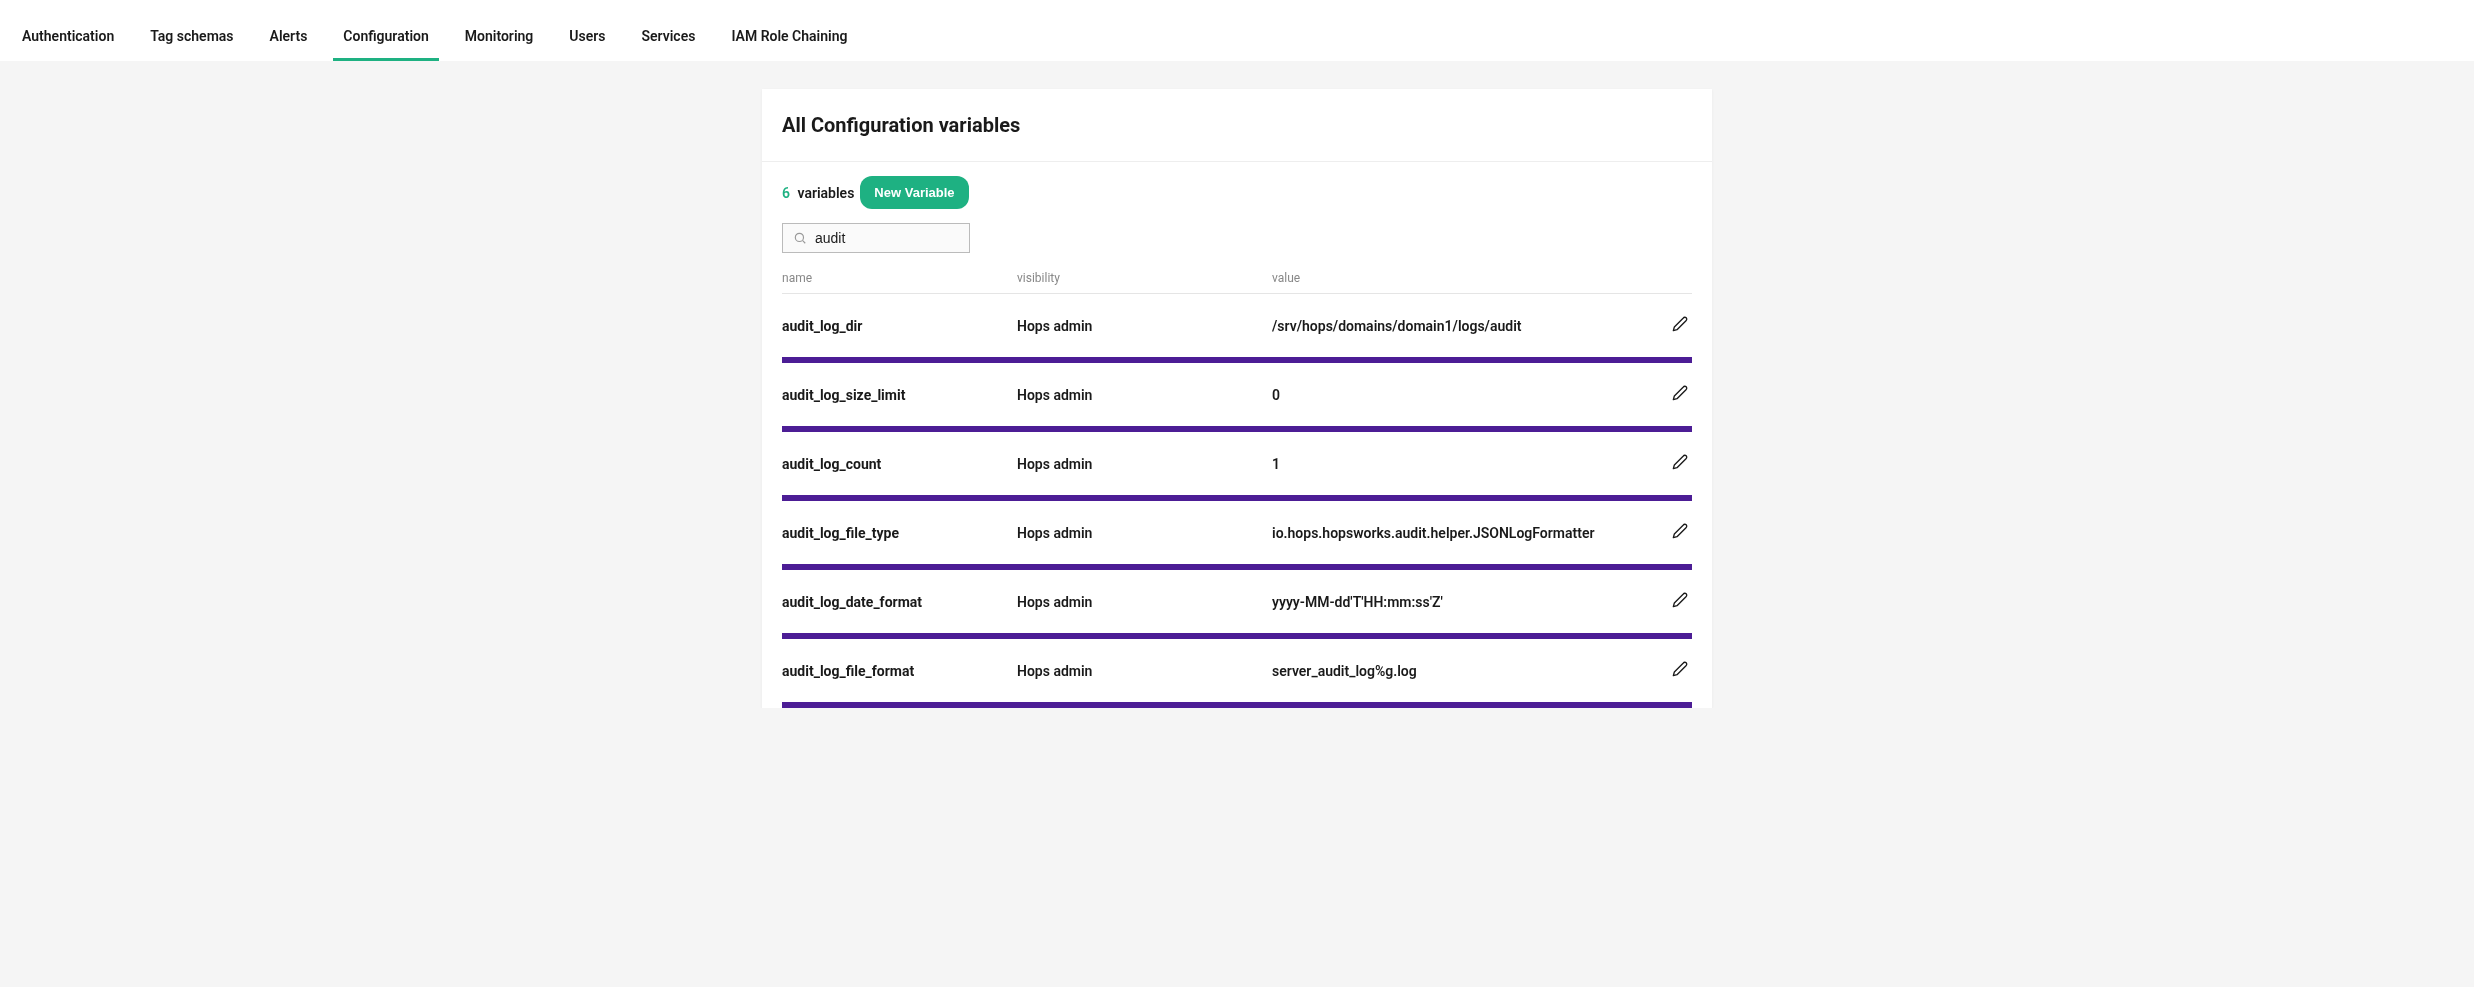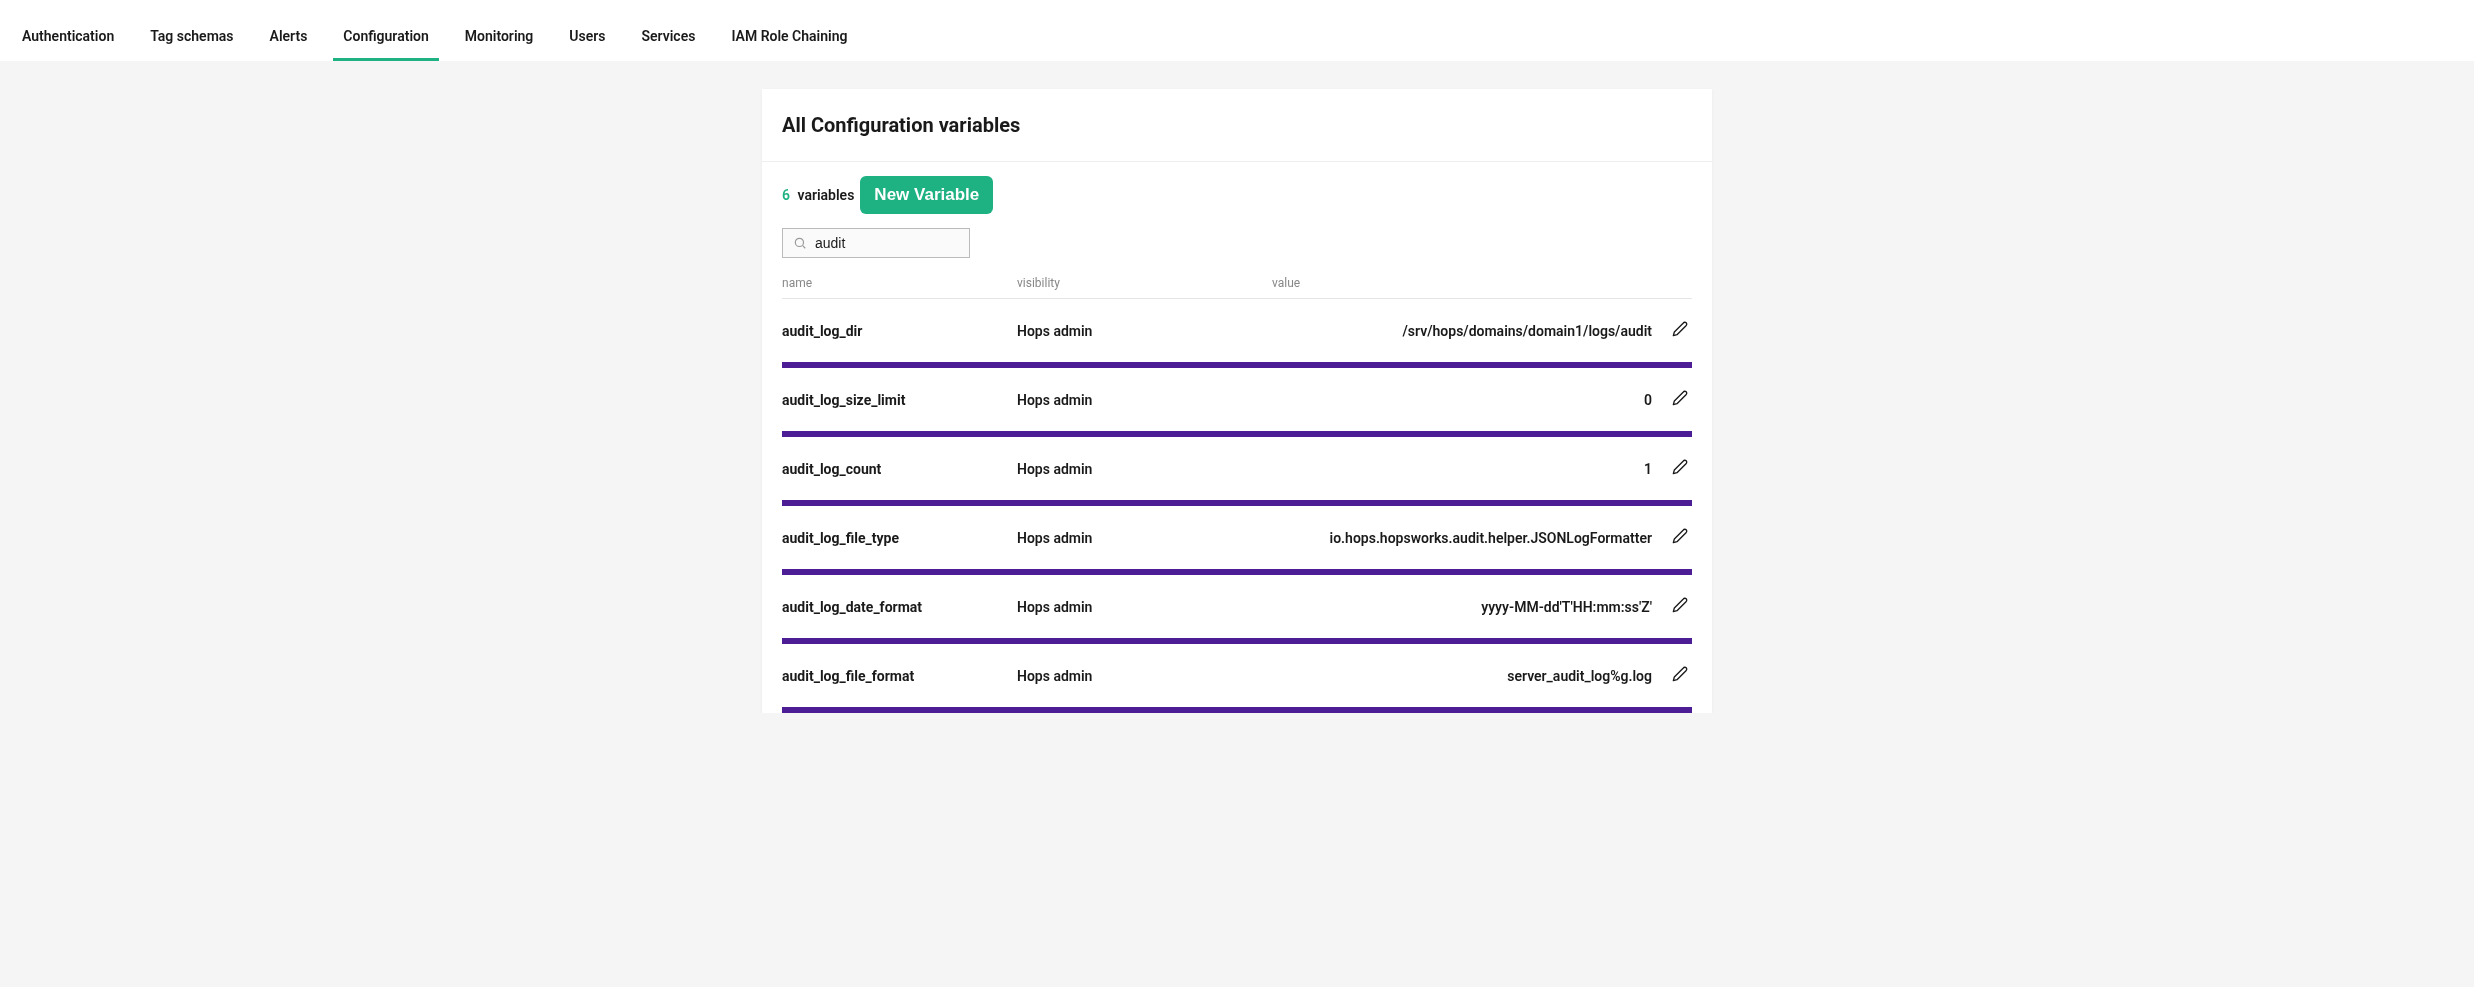--- a/index.html
+++ b/index.html
@@ -63,24 +63,24 @@
   }
   .var-count .num {
     color: #1eb182;
     margin-right: 4px;
   }
   .new-var-btn {
     background: #1eb182;
     color: #fff;
     border: none;
     padding: 9px 14px;
-    font-size: 17px;
+    font-size: 13px;
     font-weight: 600;
     cursor: pointer;
-    border-radius: 6px;
+    border-radius: 12px;
   }
   .search-row {
     padding: 14px 20px 10px 20px;
   }
   .search-box {
     display: inline-flex;
     align-items: center;
     border: 1px solid #bbb;
     background: #fafafa;
     padding: 6px 10px;
@@ -117,21 +117,21 @@
   }
   .trow {
     border-bottom: 6px solid #4c1d95;
     padding: 18px 0;
   }
   .trow .td {
     font-size: 14px;
   }
   .trow .td.name { font-weight: 700; }
   .trow .td.vis  { font-weight: 600; }
-  .trow .td.val  { font-weight: 600; text-align: right; }
+  .trow .td.val  { font-weight: 600; }
   .edit-cell {
     display: flex;
     justify-content: flex-end;
   }
   .edit-btn {
     background: none;
     border: none;
     cursor: pointer;
     padding: 4px;
   }

